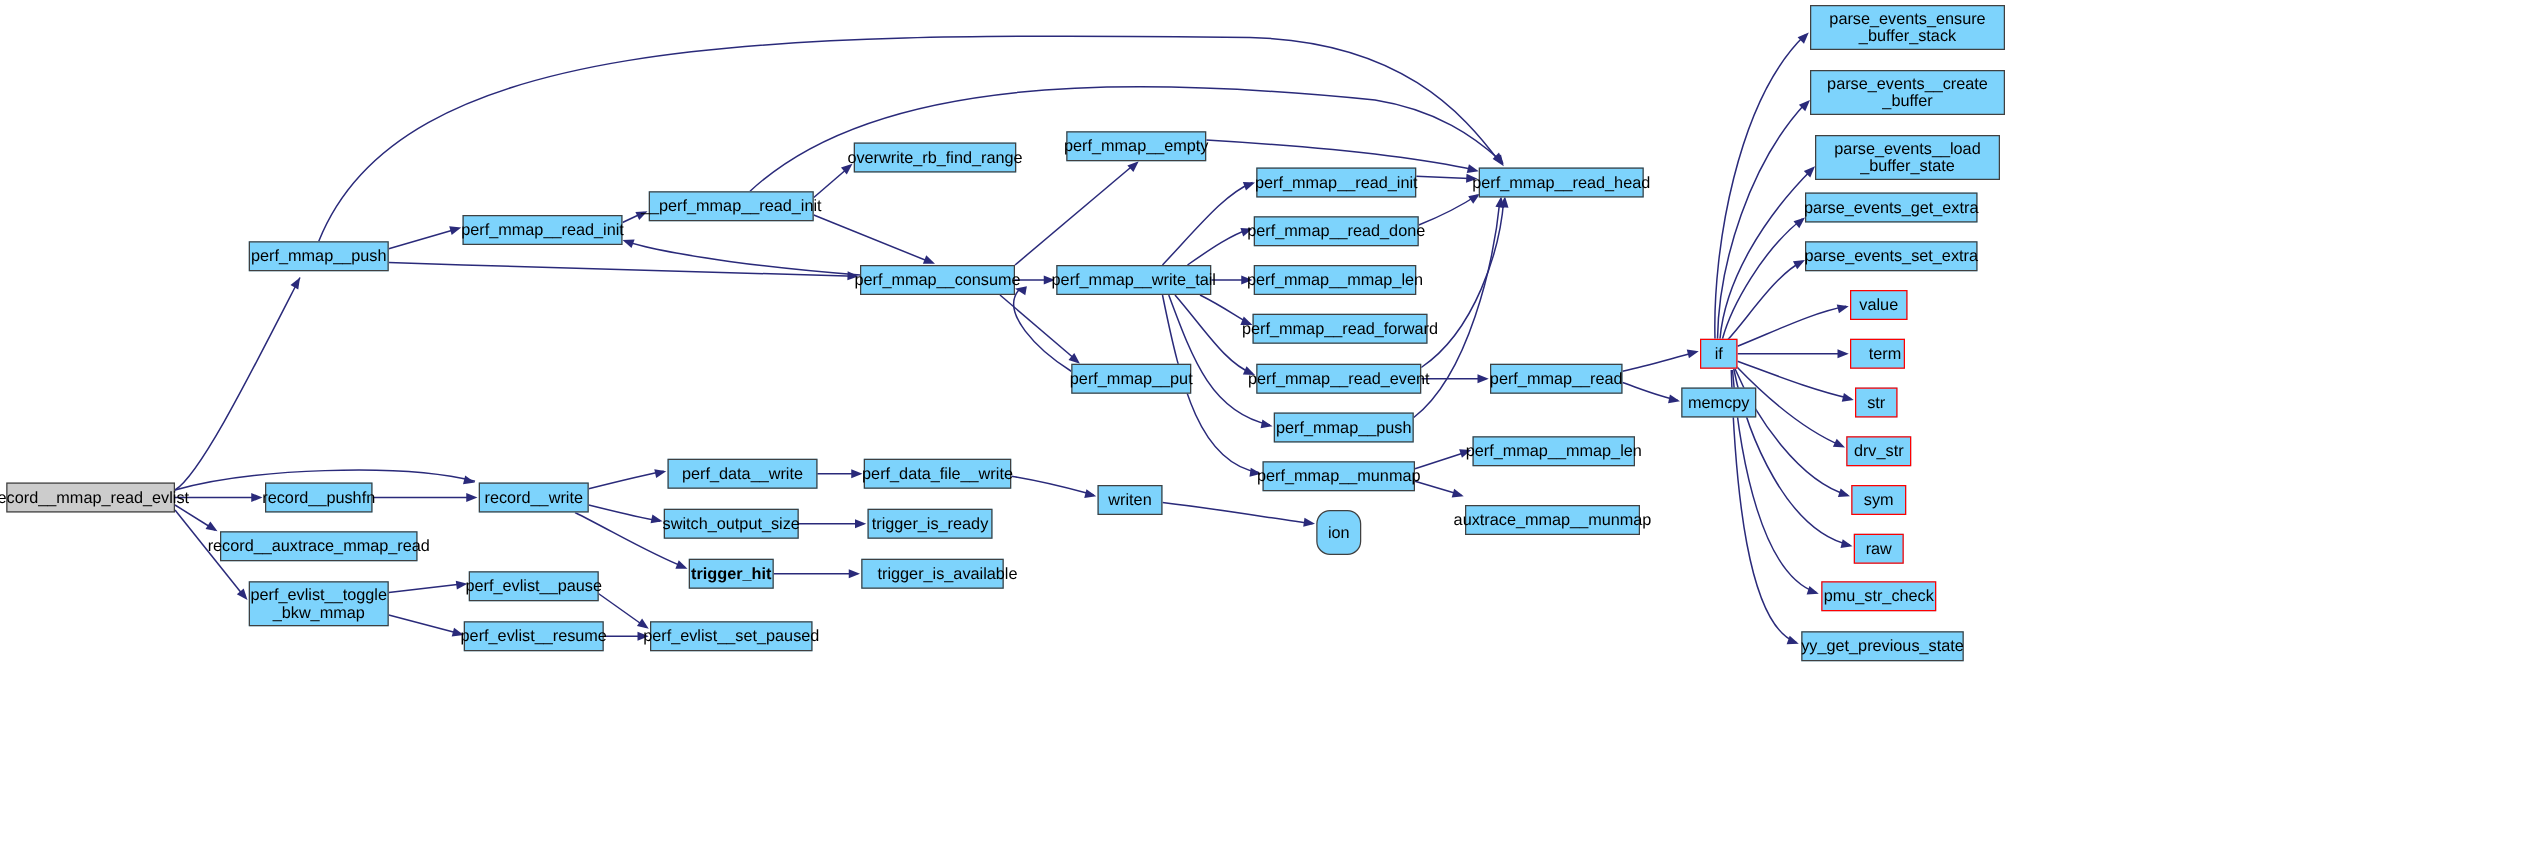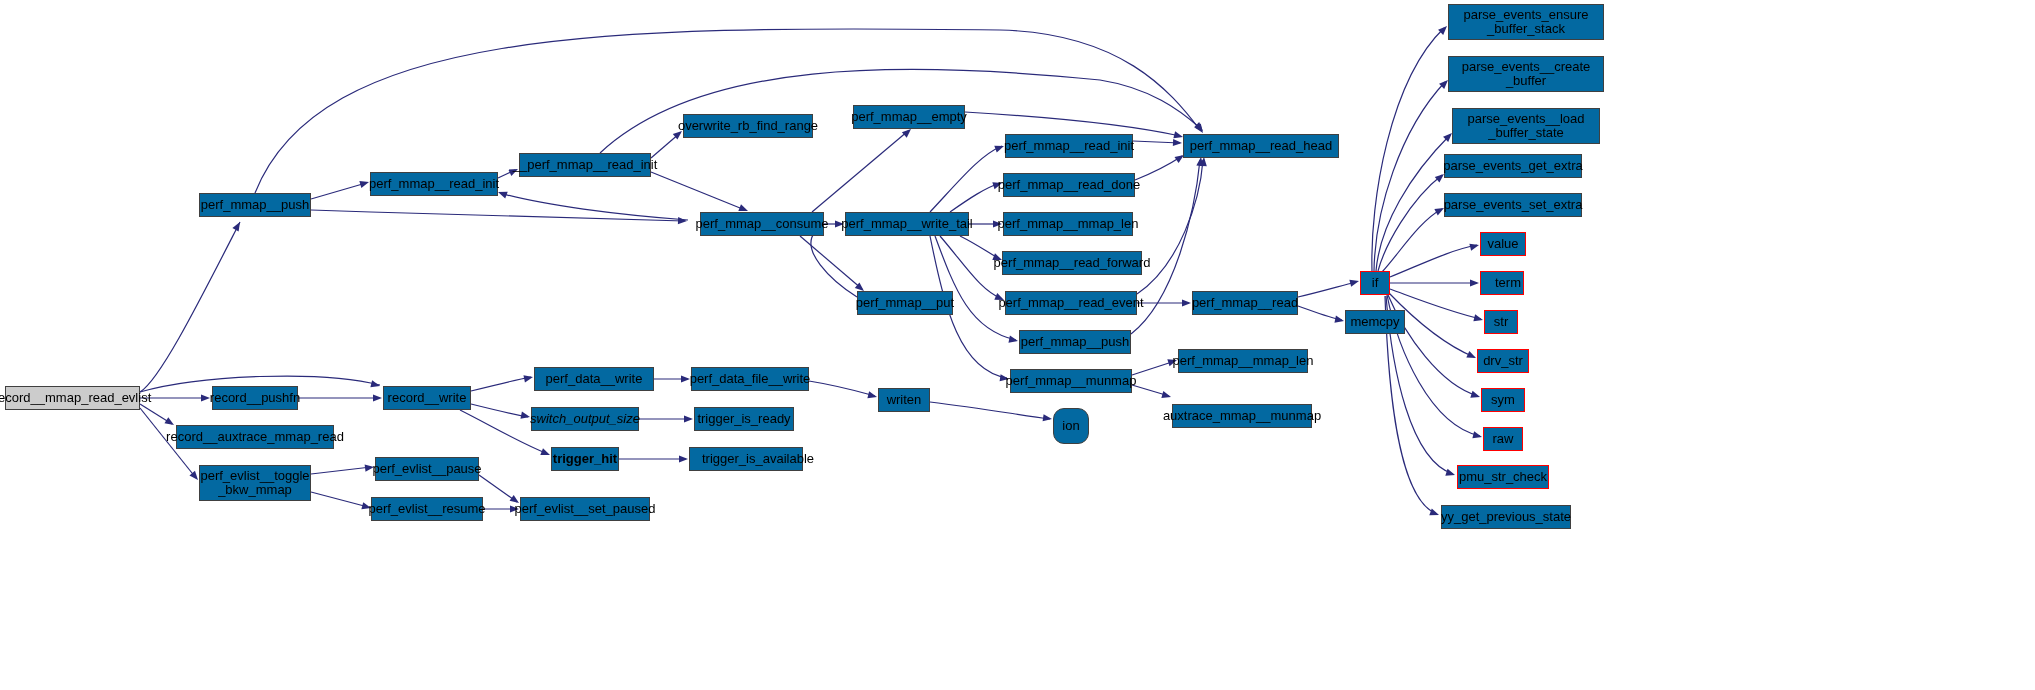--- a/index.html
+++ b/index.html
@@ -23,21 +23,21 @@
     height: 690px;
     pointer-events: none;
   }
   .node {
     position: absolute;
     box-sizing: border-box;
     display: flex;
     align-items: center;
     justify-content: center;
     text-align: center;
-    background: #0369a1;
+    background: #7dd3fc;
     border: 1px solid #404040;
     color: #000000;
     font-size: 13px;
     line-height: 14px;
     white-space: pre-line;
     z-index: 5;
   }
   .node.root {
     background: #cccccc;
     border: 1px solid #404040;
@@ -297,41 +297,41 @@
     <div class="node" style="left: 212px; top: 386px; width: 86px; height: 24px;">record__pushfn</div>
     <div class="node" style="left: 176px; top: 425px; width: 158px; height: 24px;">record__auxtrace_mmap_read</div>
     <div class="node" style="left: 199px; top: 465px; width: 112px; height: 36px;">perf_evlist__toggle
 _bkw_mmap</div>
     <div class="node" style="left: 370px; top: 172px; width: 128px; height: 24px;">perf_mmap__read_init</div>
     <div class="node" style="left: 383px; top: 386px; width: 88px; height: 24px;">record__write</div>
     <div class="node" style="left: 375px; top: 457px; width: 104px; height: 24px;">perf_evlist__pause</div>
     <div class="node" style="left: 371px; top: 497px; width: 112px; height: 24px;">perf_evlist__resume</div>
     <div class="node" style="left: 519px; top: 153px; width: 132px; height: 24px;">__perf_mmap__read_init</div>
     <div class="node" style="left: 534px; top: 367px; width: 120px; height: 24px;">perf_data__write</div>
-    <div class="node" style="left: 531px; top: 407px; width: 108px; height: 24px; font-style: italic;">switch_output_size</div>
+    <div class="node" style="left: 531px; top: 407px; width: 108px; height: 24px;">switch_output_size</div>
     <div class="node" style="left: 551px; top: 447px; width: 68px; height: 24px; font-weight: bold;">trigger_hit</div>
     <div class="node" style="left: 520px; top: 497px; width: 130px; height: 24px;">perf_evlist__set_paused</div>
     <div class="node" style="left: 683px; top: 114px; width: 130px; height: 24px;">overwrite_rb_find_range</div>
-    <div class="node" style="left: 688px; top: 212px; width: 124px; height: 24px; margin-left: 12px;">perf_mmap__consume</div>
+    <div class="node" style="left: 688px; top: 212px; width: 124px; height: 24px;">perf_mmap__consume</div>
     <div class="node" style="left: 691px; top: 367px; width: 118px; height: 24px;">perf_data_file__write</div>
     <div class="node" style="left: 694px; top: 407px; width: 100px; height: 24px;">trigger_is_ready</div>
     <div class="node" style="left: 689px; top: 447px; width: 114px; height: 24px; padding-left: 24px;">trigger_is_available</div>
     <div class="node" style="left: 853px; top: 105px; width: 112px; height: 24px;">perf_mmap__empty</div>
     <div class="node" style="left: 845px; top: 212px; width: 124px; height: 24px;">perf_mmap__write_tail</div>
     <div class="node" style="left: 857px; top: 291px; width: 96px; height: 24px;">perf_mmap__put</div>
     <div class="node" style="left: 878px; top: 388px; width: 52px; height: 24px;">writen</div>
     <div class="node" style="left: 1005px; top: 134px; width: 128px; height: 24px;">perf_mmap__read_init</div>
     <div class="node" style="left: 1003px; top: 173px; width: 132px; height: 24px;">perf_mmap__read_done</div>
     <div class="node" style="left: 1003px; top: 212px; width: 130px; height: 24px;">perf_mmap__mmap_len</div>
     <div class="node" style="left: 1002px; top: 251px; width: 140px; height: 24px;">perf_mmap__read_forward</div>
     <div class="node" style="left: 1005px; top: 291px; width: 132px; height: 24px;">perf_mmap__read_event</div>
     <div class="node" style="left: 1019px; top: 330px; width: 112px; height: 24px;">perf_mmap__push</div>
     <div class="node" style="left: 1010px; top: 369px; width: 122px; height: 24px;">perf_mmap__munmap</div>
     <div class="node" style="left: 1053px; top: 408px; width: 36px; height: 36px; border-radius: 11px;">ion</div>
-    <div class="node" style="left: 1183px; top: 134px; width: 156px; height: 24px;">perf_mmap__read_head</div>
+    <div class="node" style="left: 1183px; top: 134px; width: 132px; height: 24px;">perf_mmap__read_head</div>
     <div class="node" style="left: 1192px; top: 291px; width: 106px; height: 24px;">perf_mmap__read</div>
     <div class="node" style="left: 1178px; top: 349px; width: 130px; height: 24px;">perf_mmap__mmap_len</div>
     <div class="node" style="left: 1172px; top: 388px; width: 140px; height: 24px; margin-top: 16px;">auxtrace_mmap__munmap</div>
     <div class="node" style="left: 1345px; top: 310px; width: 60px; height: 24px;">memcpy</div>
     <div class="node red" style="left: 1360px; top: 271px; width: 30px; height: 24px;">if</div>
     <div class="node" style="left: 1448px; top: 4px; width: 156px; height: 36px;">parse_events_ensure
 _buffer_stack</div>
     <div class="node" style="left: 1448px; top: 56px; width: 156px; height: 36px;">parse_events__create
 _buffer</div>
     <div class="node" style="left: 1452px; top: 108px; width: 148px; height: 36px;">parse_events__load

